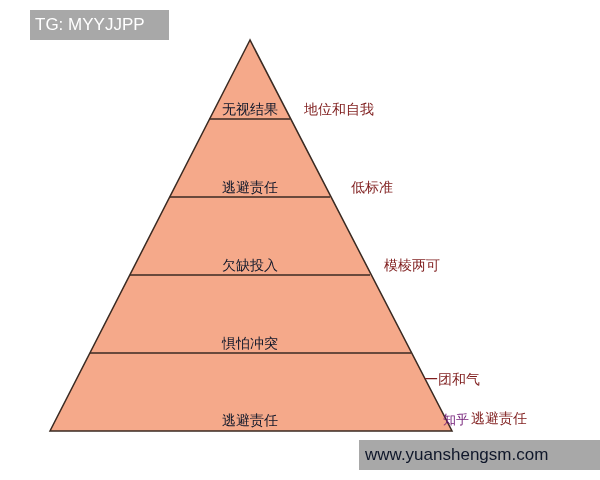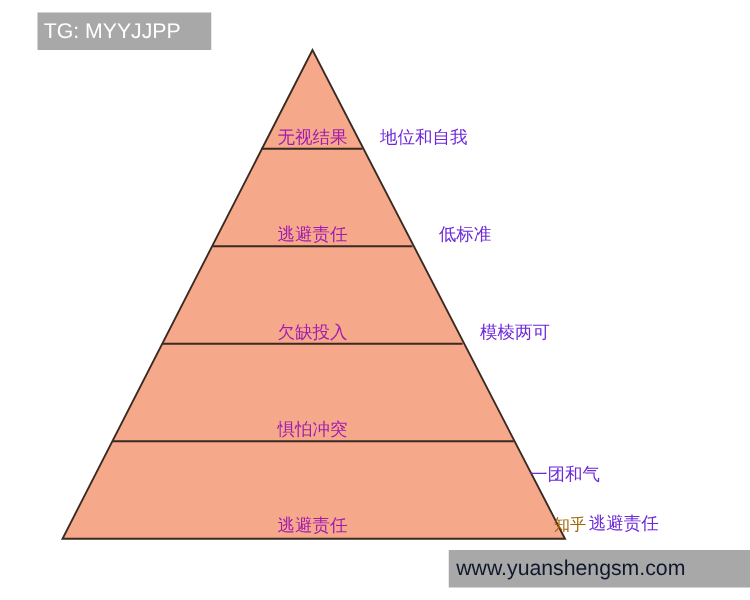--- a/index.html
+++ b/index.html
@@ -1,25 +1,25 @@
 <!DOCTYPE html>
 <html><head>
 <meta charset="utf-8">
 <style>
   html, body { margin:0; padding:0; }
   body { width:600px; height:480px; background:#ffffff; position:relative; overflow:hidden;
          font-family:"DejaVu Sans", sans-serif; }
   svg.pyr { position:absolute; left:0; top:0; }
-  .lvl { position:absolute; font-size:14px; color:#a21caf; transform:translateX(-50%); white-space:nowrap; }
-  .side { position:absolute; font-size:14px; color:#6d28d9; white-space:nowrap; }
+  .lvl { position:absolute; font-size:14px; color:#0f172a; transform:translateX(-50%); white-space:nowrap; }
+  .side { position:absolute; font-size:14px; color:#7f1d1d; white-space:nowrap; }
   .tag { position:absolute; left:10px; top:10px; width:139px; height:30px; background:#a8a8a8;
          color:#fff; font-family:"Liberation Sans", sans-serif; font-size:17px; line-height:30px; padding-left:5px; box-sizing:border-box;margin-left:20px; }
   .url { position:absolute; left:359px; top:440px; width:258px; height:30px; background:#a8a8a8;
          color:#0f172a; font-family:"Liberation Sans", sans-serif; font-size:17px; line-height:30px; padding-left:6px; box-sizing:border-box; }
-  .wm { position:absolute; left:443px; top:411px; font-size:13px; color:#a16207; white-space:nowrap; }
+  .wm { position:absolute; left:443px; top:411px; font-size:13px; color:#701a75; white-space:nowrap; }
 </style>
 </head>
 <body>
 
 <svg class="pyr" width="600" height="480">
   <polygon points="250,40 50,431 452,431" fill="#f5a98a" stroke="#3a2a22" stroke-width="1.5"></polygon>
   <line x1="209" y1="119" x2="290" y2="119" stroke="#3a2a22" stroke-width="1.5"></line>
   <line x1="170" y1="197" x2="330" y2="197" stroke="#3a2a22" stroke-width="1.5"></line>
   <line x1="130" y1="275" x2="370" y2="275" stroke="#3a2a22" stroke-width="1.5"></line>
   <line x1="90" y1="353" x2="411" y2="353" stroke="#3a2a22" stroke-width="1.5"></line>

